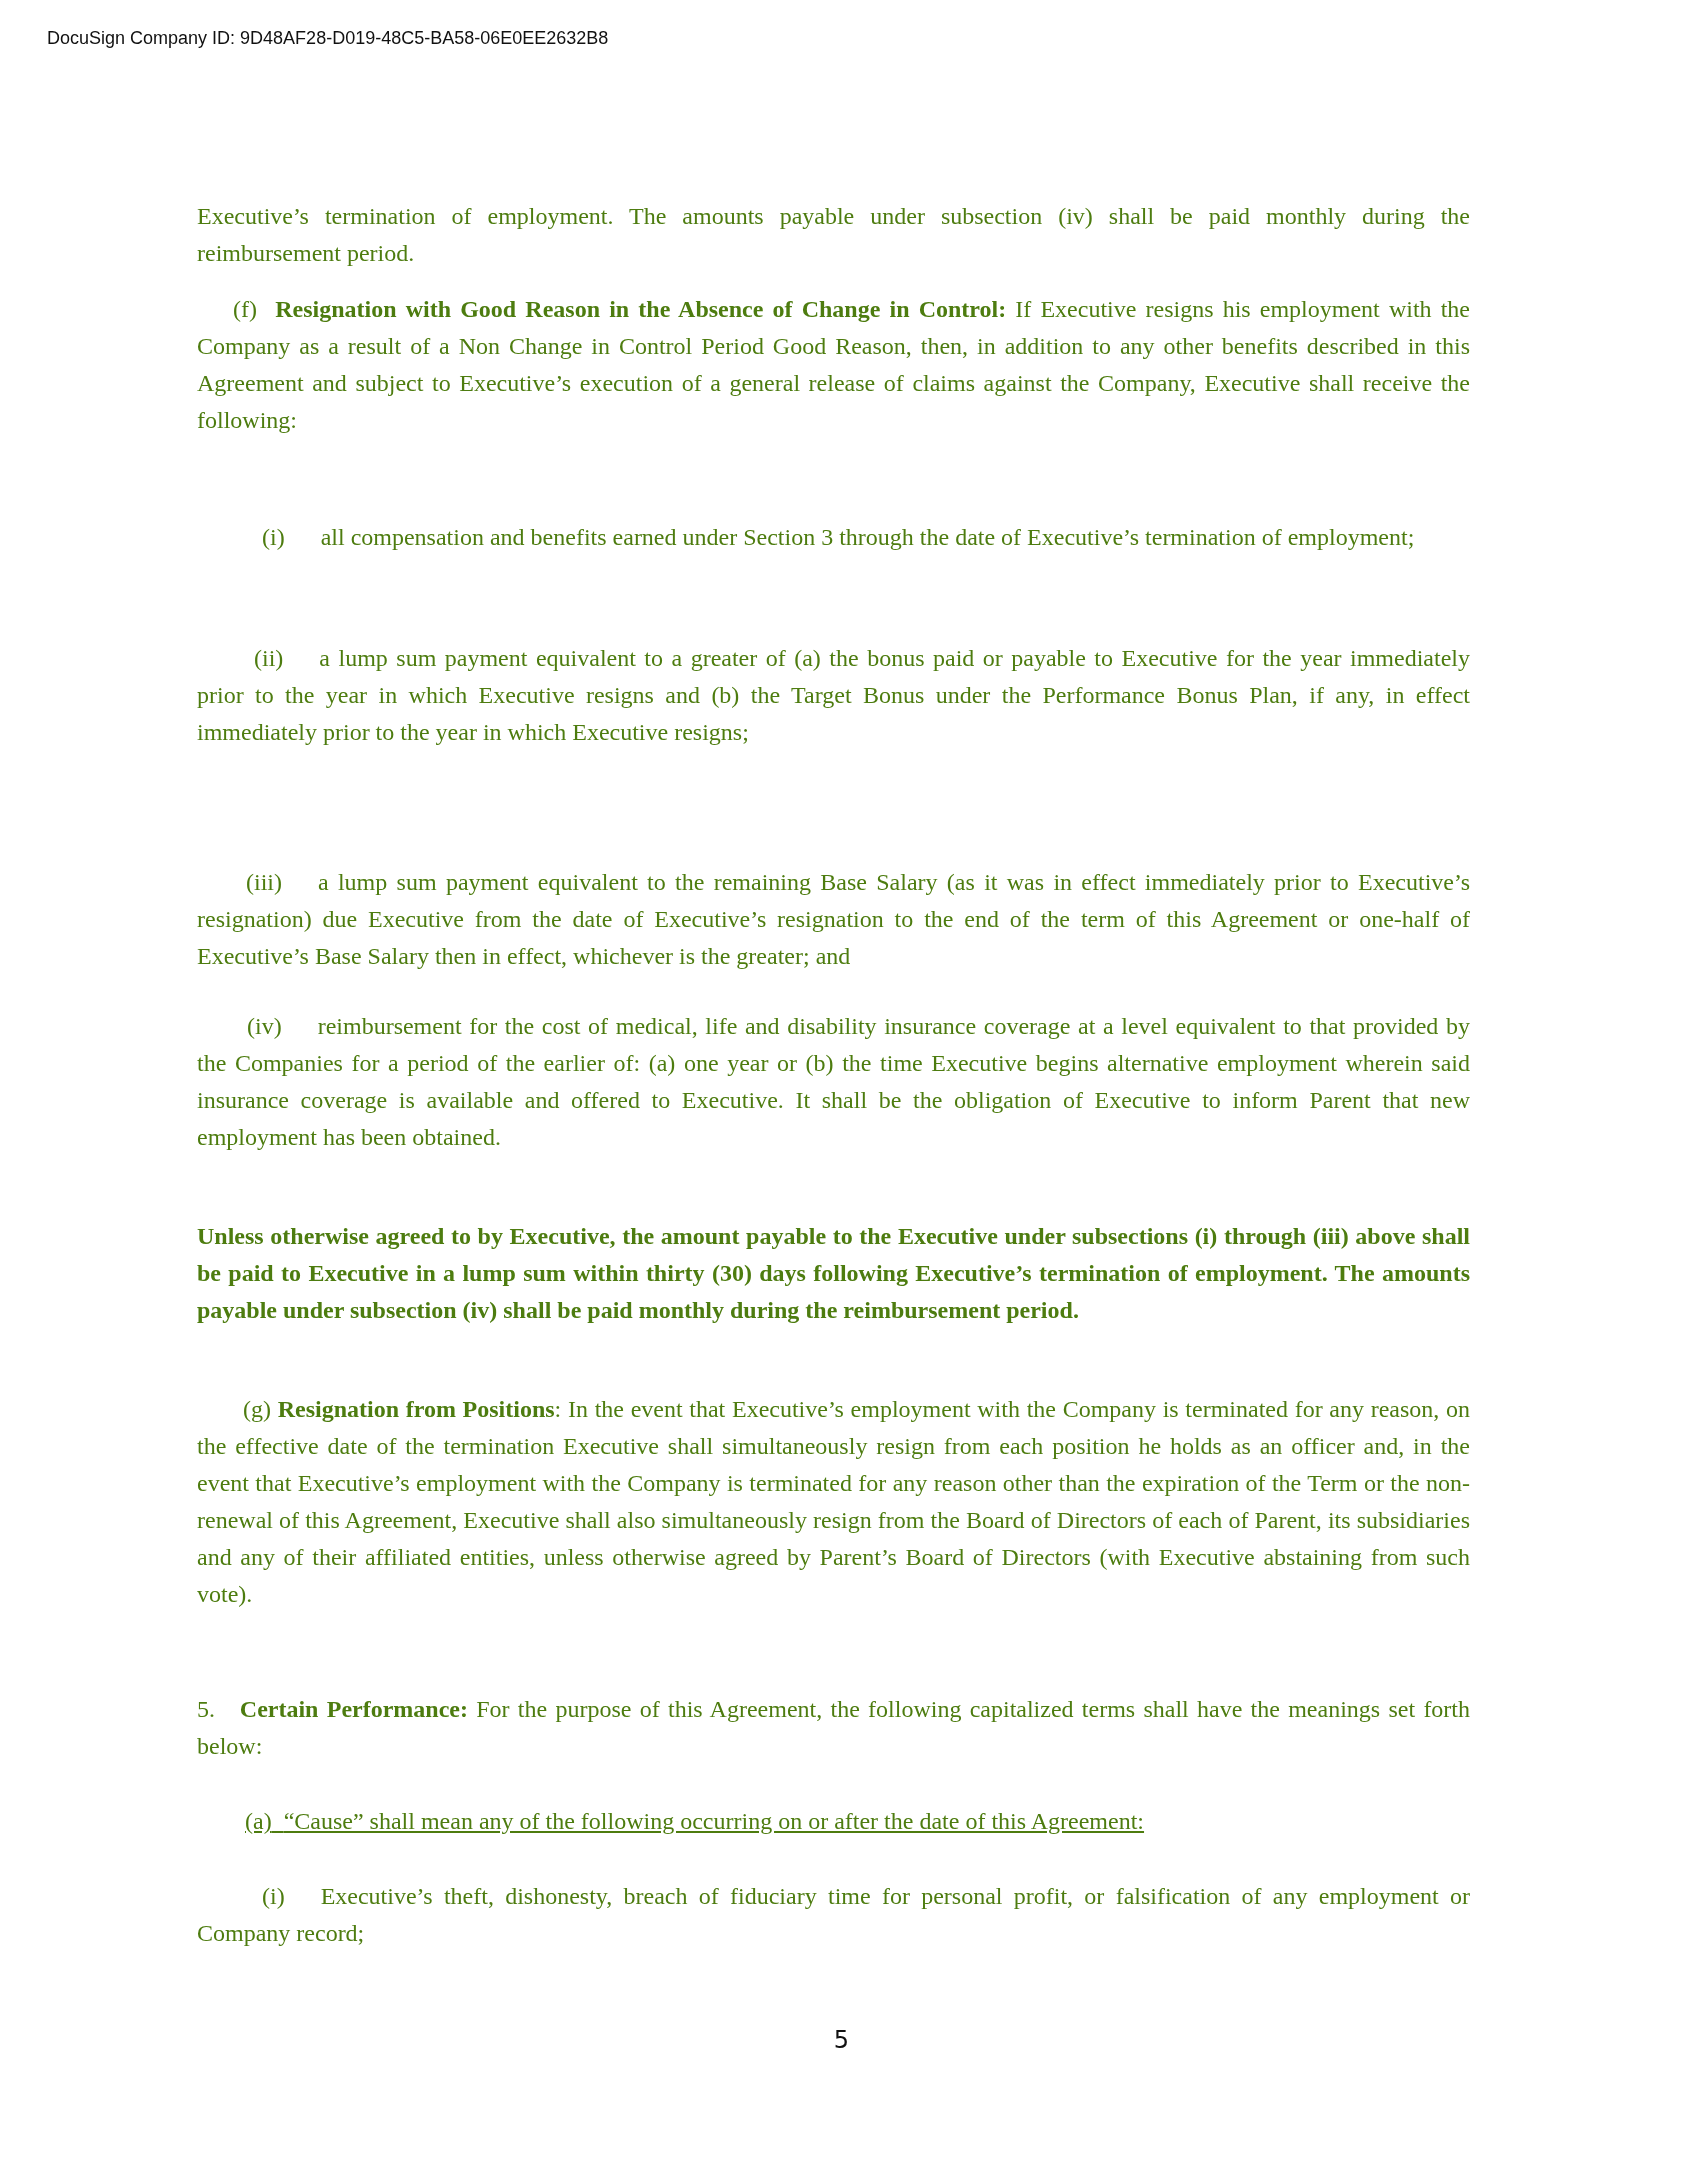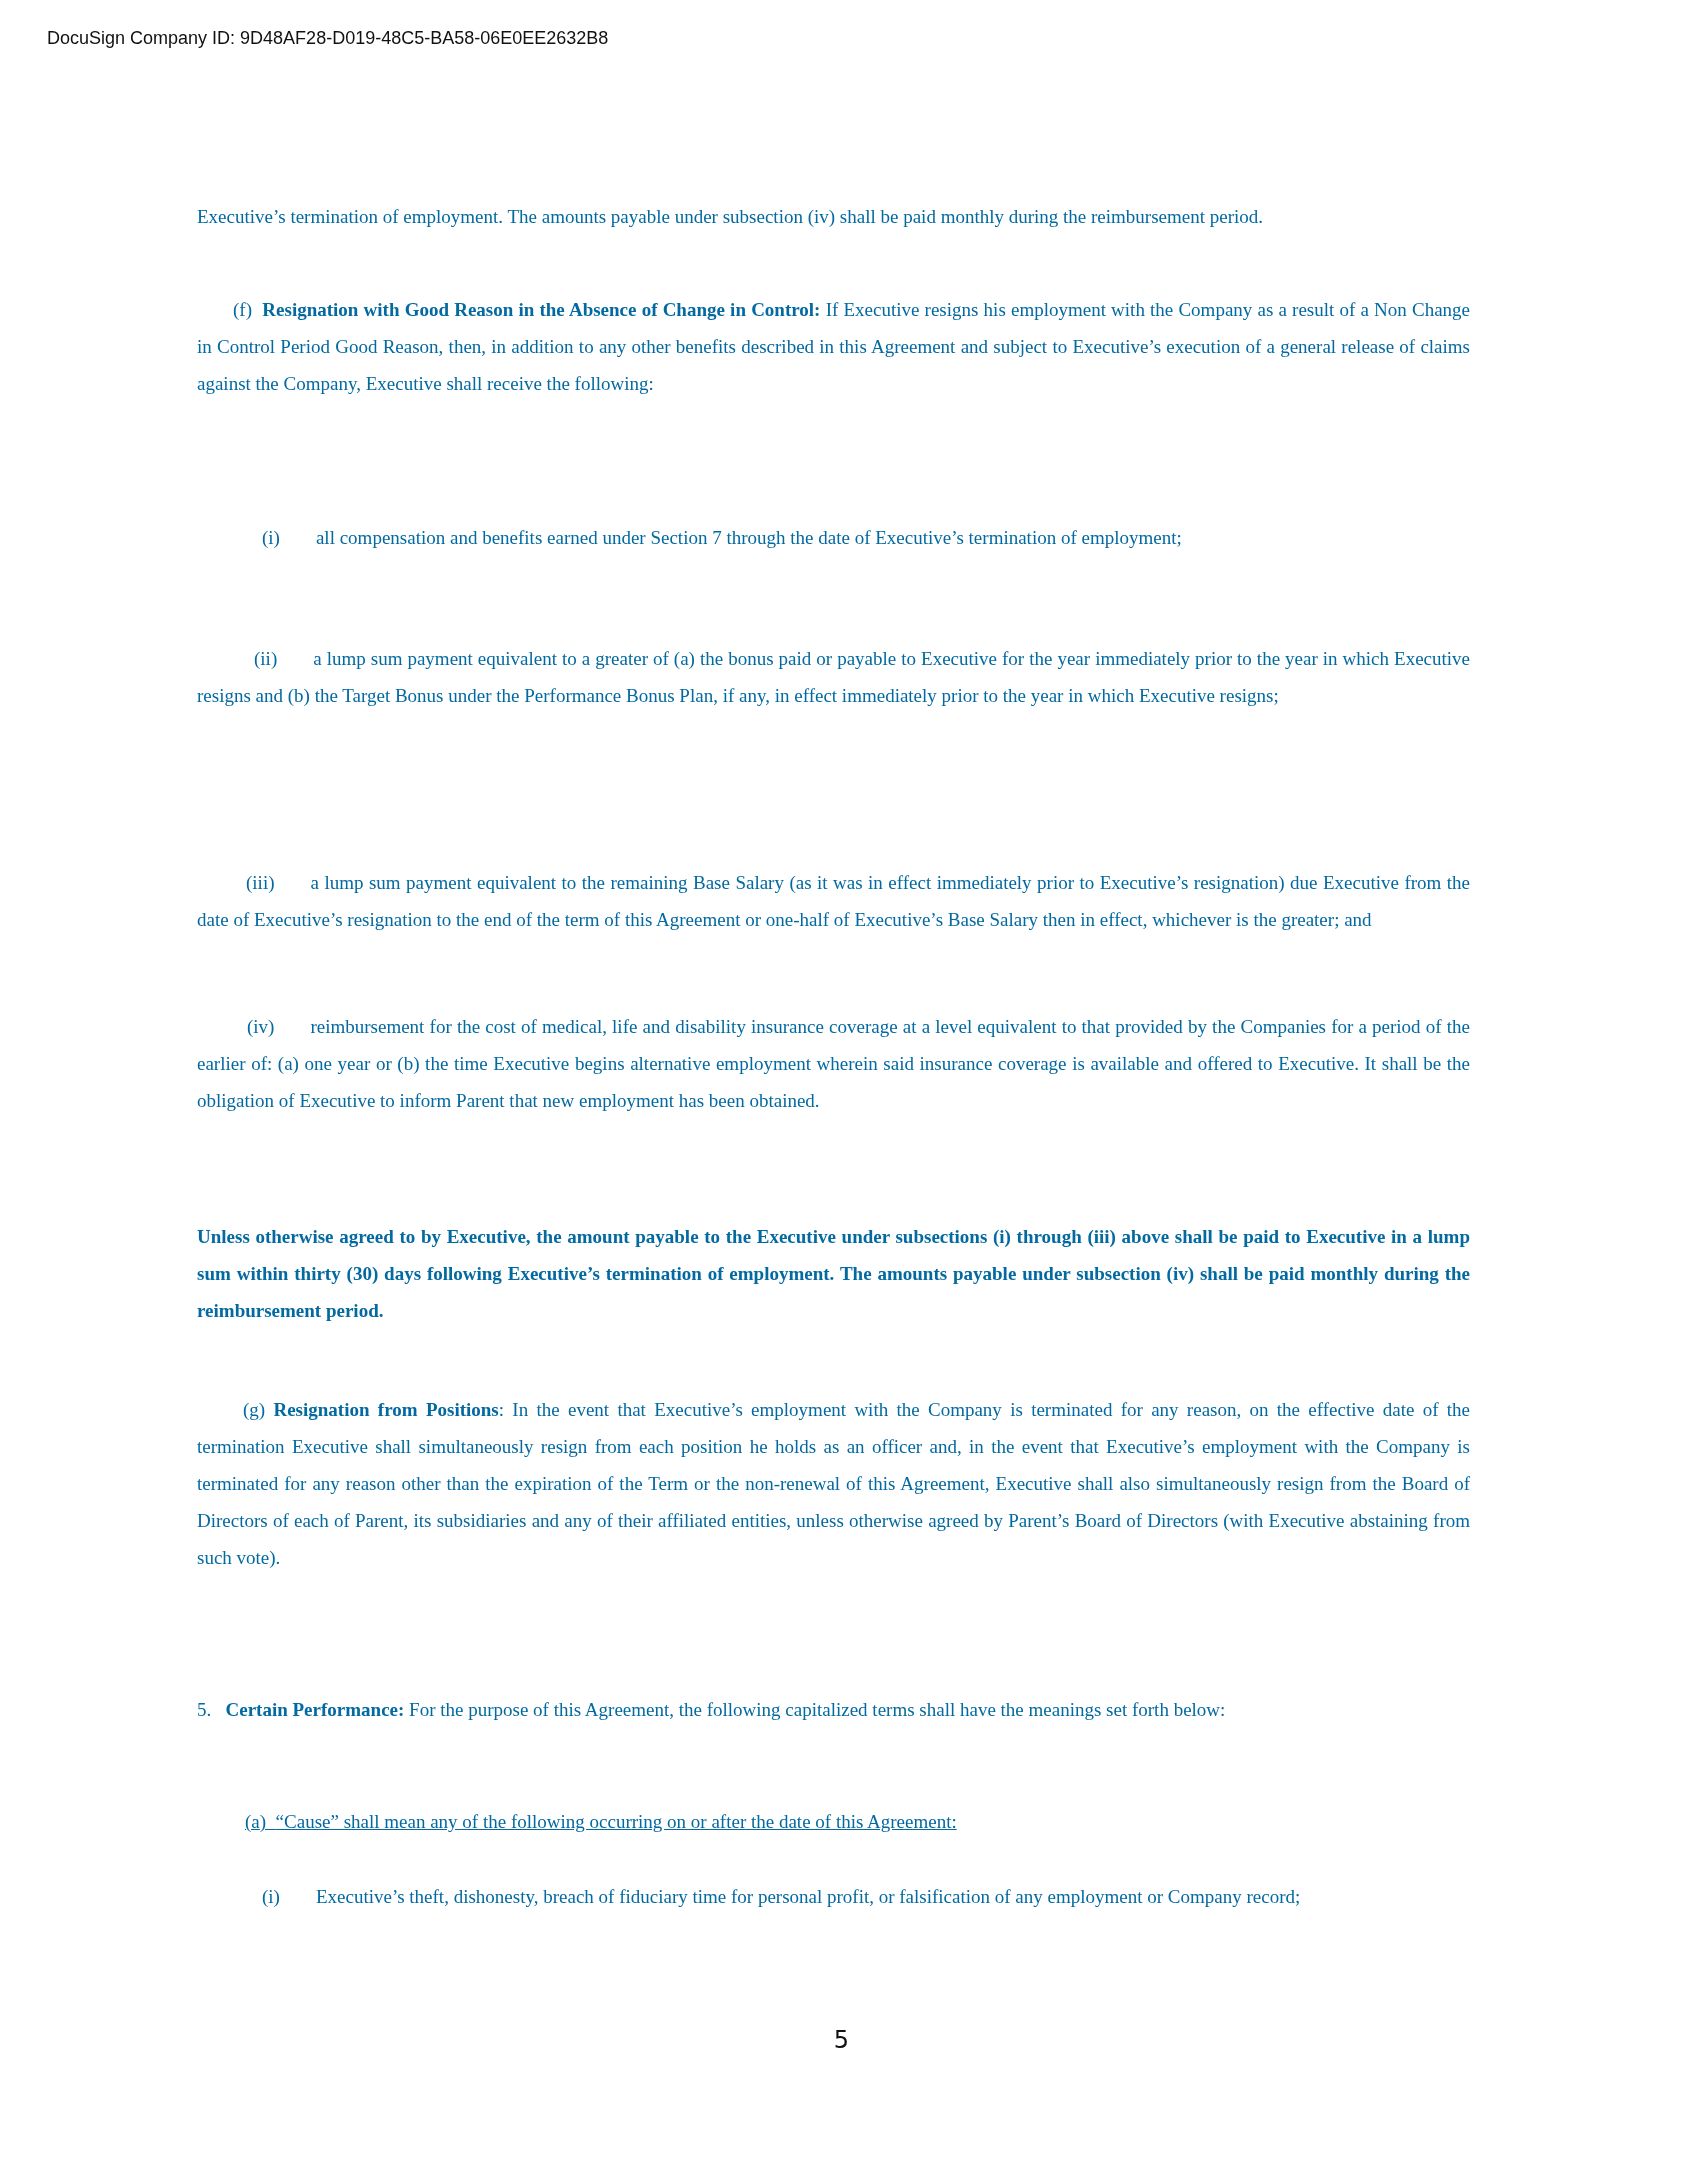--- a/index.html
+++ b/index.html
@@ -1,36 +1,36 @@
 <!DOCTYPE html>
 <html><head>
 <meta charset="utf-8">
 <style>
   html, body { margin:0; padding:0; background:#ffffff; }
   body { width:1683px; height:2178px; position:relative; overflow:hidden; color:#111; }
   .envelope { position:absolute; left:47px; top:28px; font-family:"Liberation Sans", sans-serif; font-size:18px; color:#111; white-space:nowrap; }
-  .para { position:absolute; left:197px; width:1273px; font-family:"Liberation Serif", serif; font-size:19px; line-height:37px; text-align:justify; color:#0369a1; }
+  .para { position:absolute; left:197px; width:1273px; font-family:"Liberation Serif", serif; font-size:24px; line-height:37px; text-align:justify; color:#4d7c0f; }
   .b { font-weight:bold; }
   .pagenum { position:absolute; left:0; width:1683px; top:2026px; text-align:center; font-family:"DejaVu Sans", sans-serif; font-size:24px; color:#111; }
 </style>
 </head>
 <body>
 
 <div class="envelope">DocuSign Company ID: 9D48AF28-D019-48C5-BA58-06E0EE2632B8</div>
 
 <div class="para" style="top:198px;">
   <span>Executive’s termination of employment.  The amounts payable under subsection (iv) shall be paid monthly during the reimbursement period.</span>
 </div>
 
 <div class="para" style="top:291px;">
   <span style="display:inline-block;width:36px;"></span><span>(f)</span>&nbsp; <span class="b">Resignation with Good Reason in the Absence of Change in Control:</span> <span>If Executive resigns his employment with the Company as a result of a Non Change in Control Period Good Reason, then, in addition to any other benefits described in this Agreement and subject to Executive’s execution of a general release of claims against the Company, Executive shall receive the following:</span>
 </div>
 
 <div class="para" style="top:519px;">
-  <span style="display:inline-block;width:65px;"></span><span>(i)</span><span style="display:inline-block;width:36px;"></span><span>all compensation and benefits earned under Section 7 through the date of Executive’s termination of employment;</span>
+  <span style="display:inline-block;width:65px;"></span><span>(i)</span><span style="display:inline-block;width:36px;"></span><span>all compensation and benefits earned under Section 3 through the date of Executive’s termination of employment;</span>
 </div>
 
 <div class="para" style="top:640px;">
   <span style="display:inline-block;width:57px;"></span><span>(ii)</span><span style="display:inline-block;width:36px;"></span><span>a lump sum payment equivalent to a greater of (a) the bonus paid or payable to Executive for the year immediately prior to the year in which Executive resigns and (b) the Target Bonus under the Performance Bonus Plan, if any, in effect immediately prior to the year in which Executive resigns;</span>
 </div>
 
 <div class="para" style="top:864px;">
   <span style="display:inline-block;width:49px;"></span><span>(iii)</span><span style="display:inline-block;width:36px;"></span><span>a lump sum payment equivalent to the remaining Base Salary (as it was in effect immediately prior to Executive’s resignation) due Executive from the date of Executive’s resignation to the end of the term of this Agreement or one-half of Executive’s Base Salary then in effect, whichever is the greater; and</span>
 </div>
 

